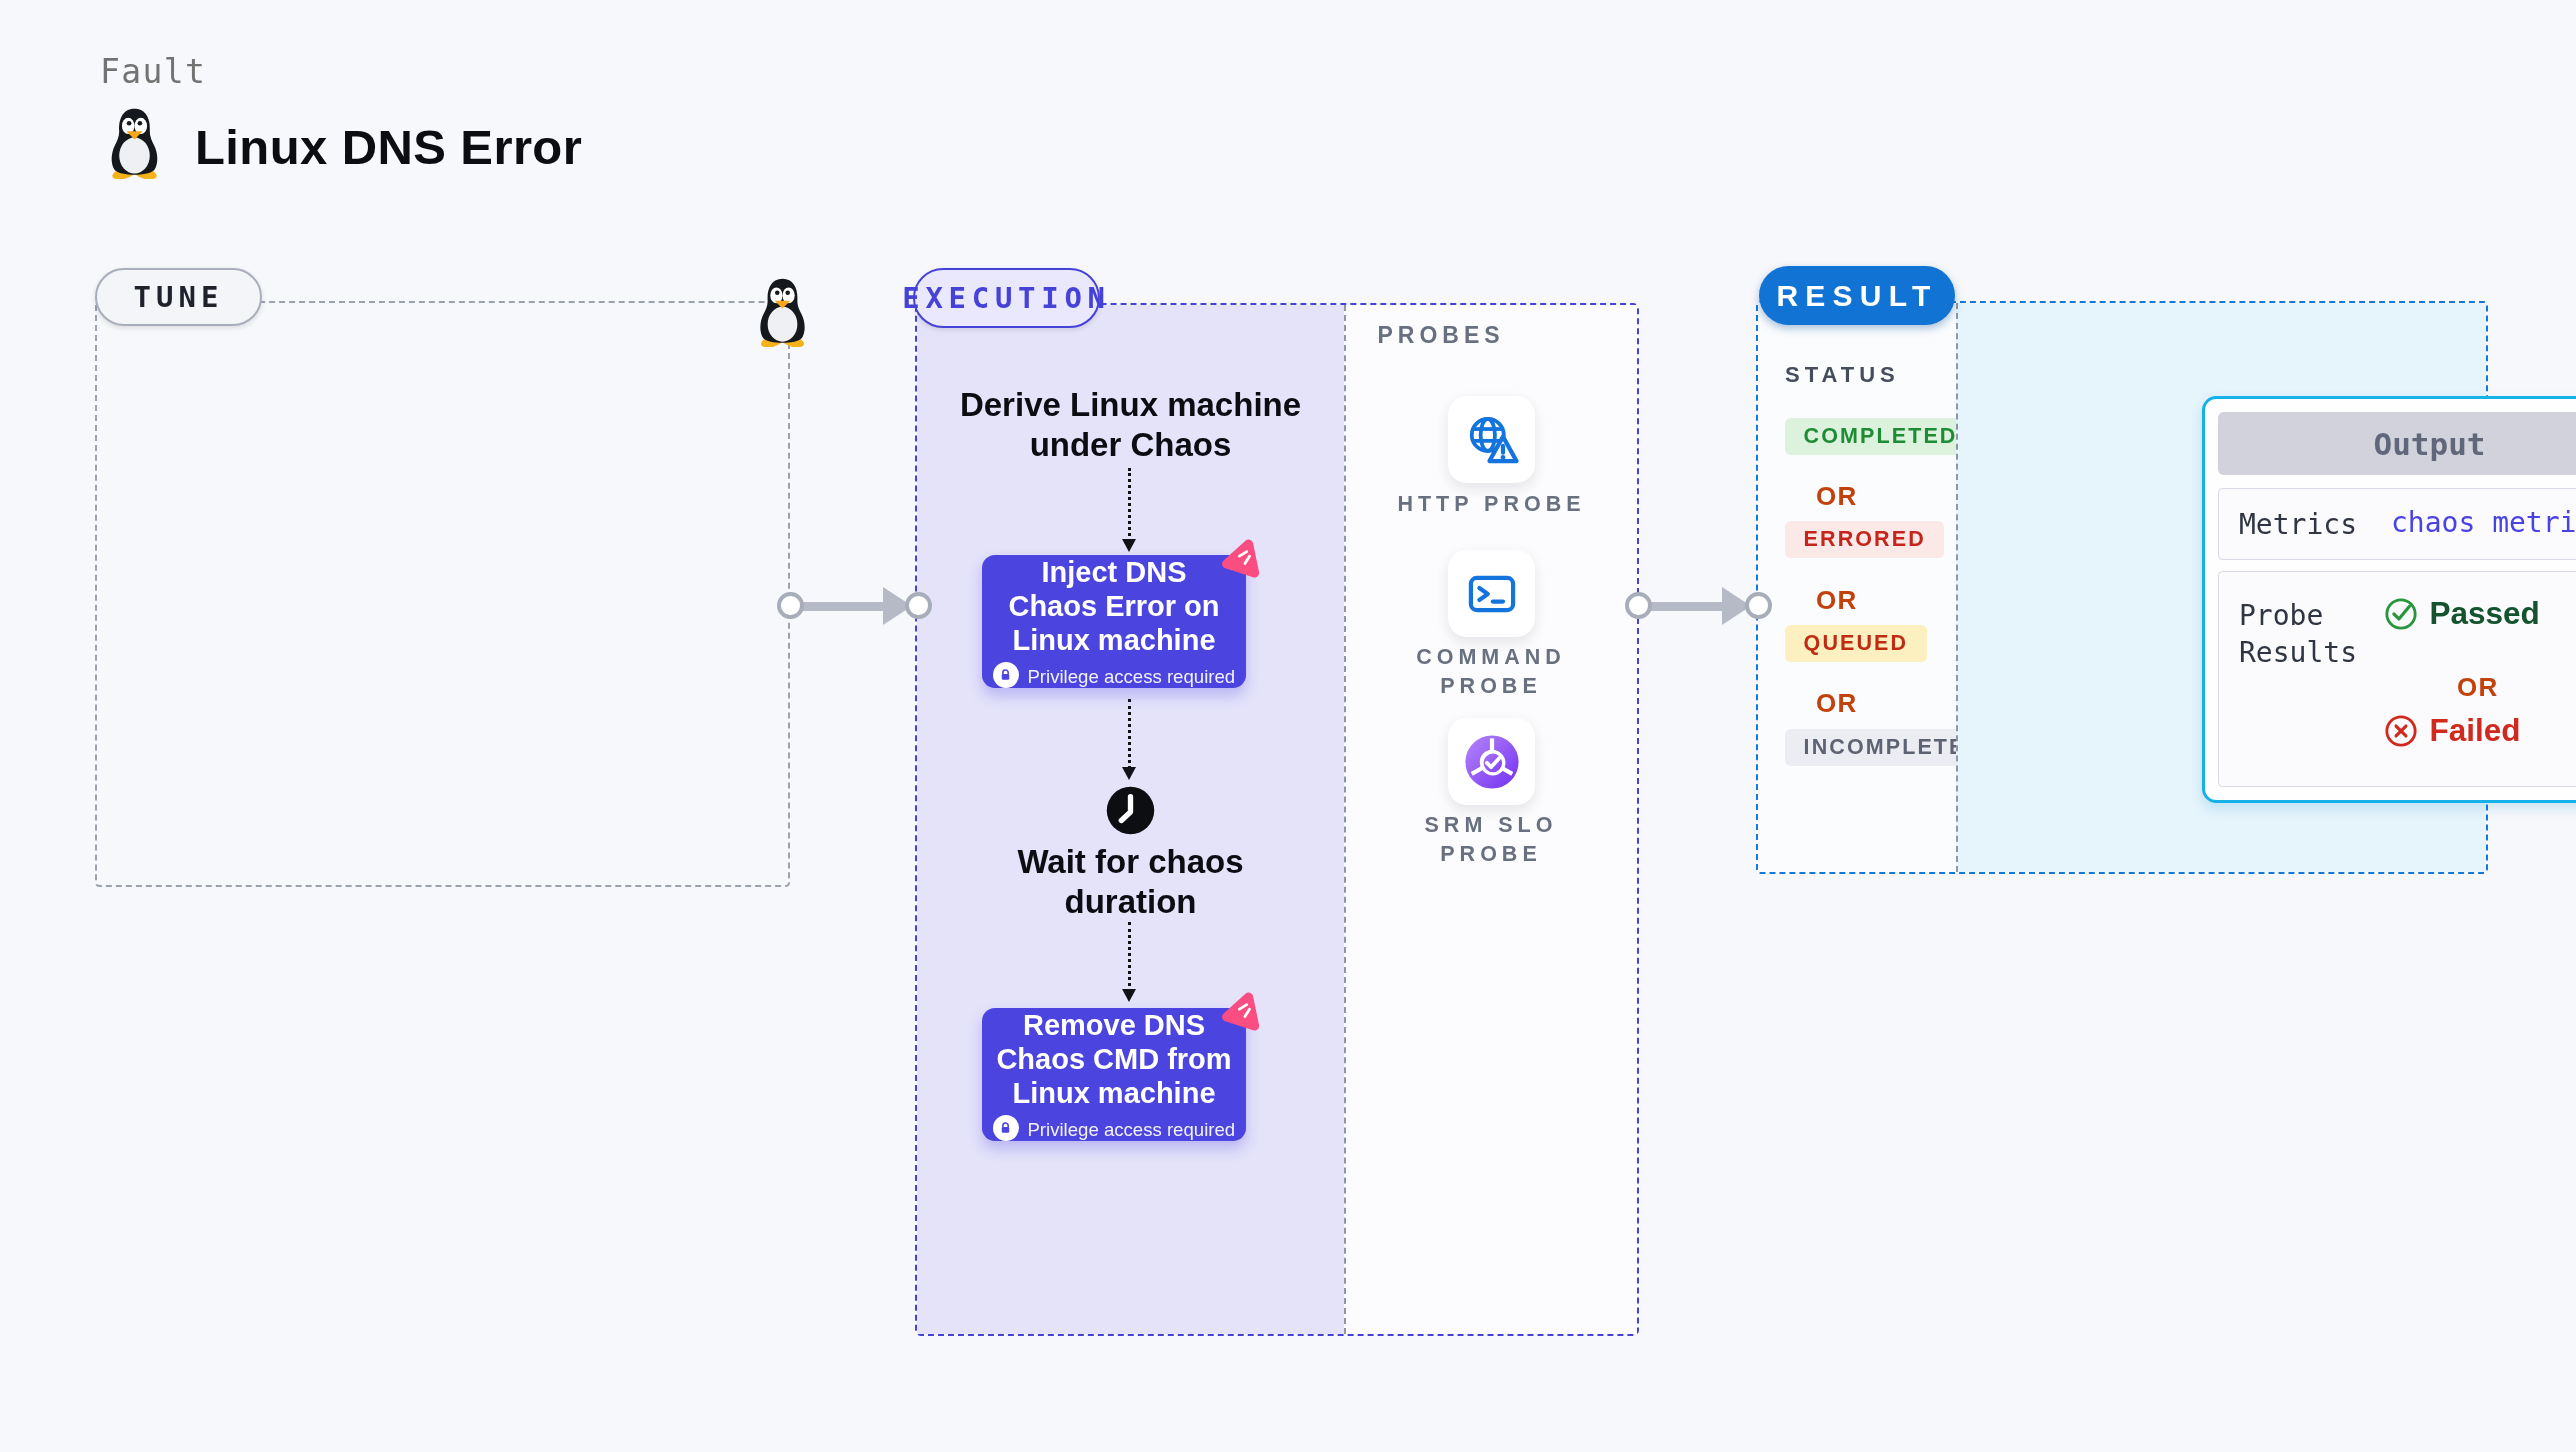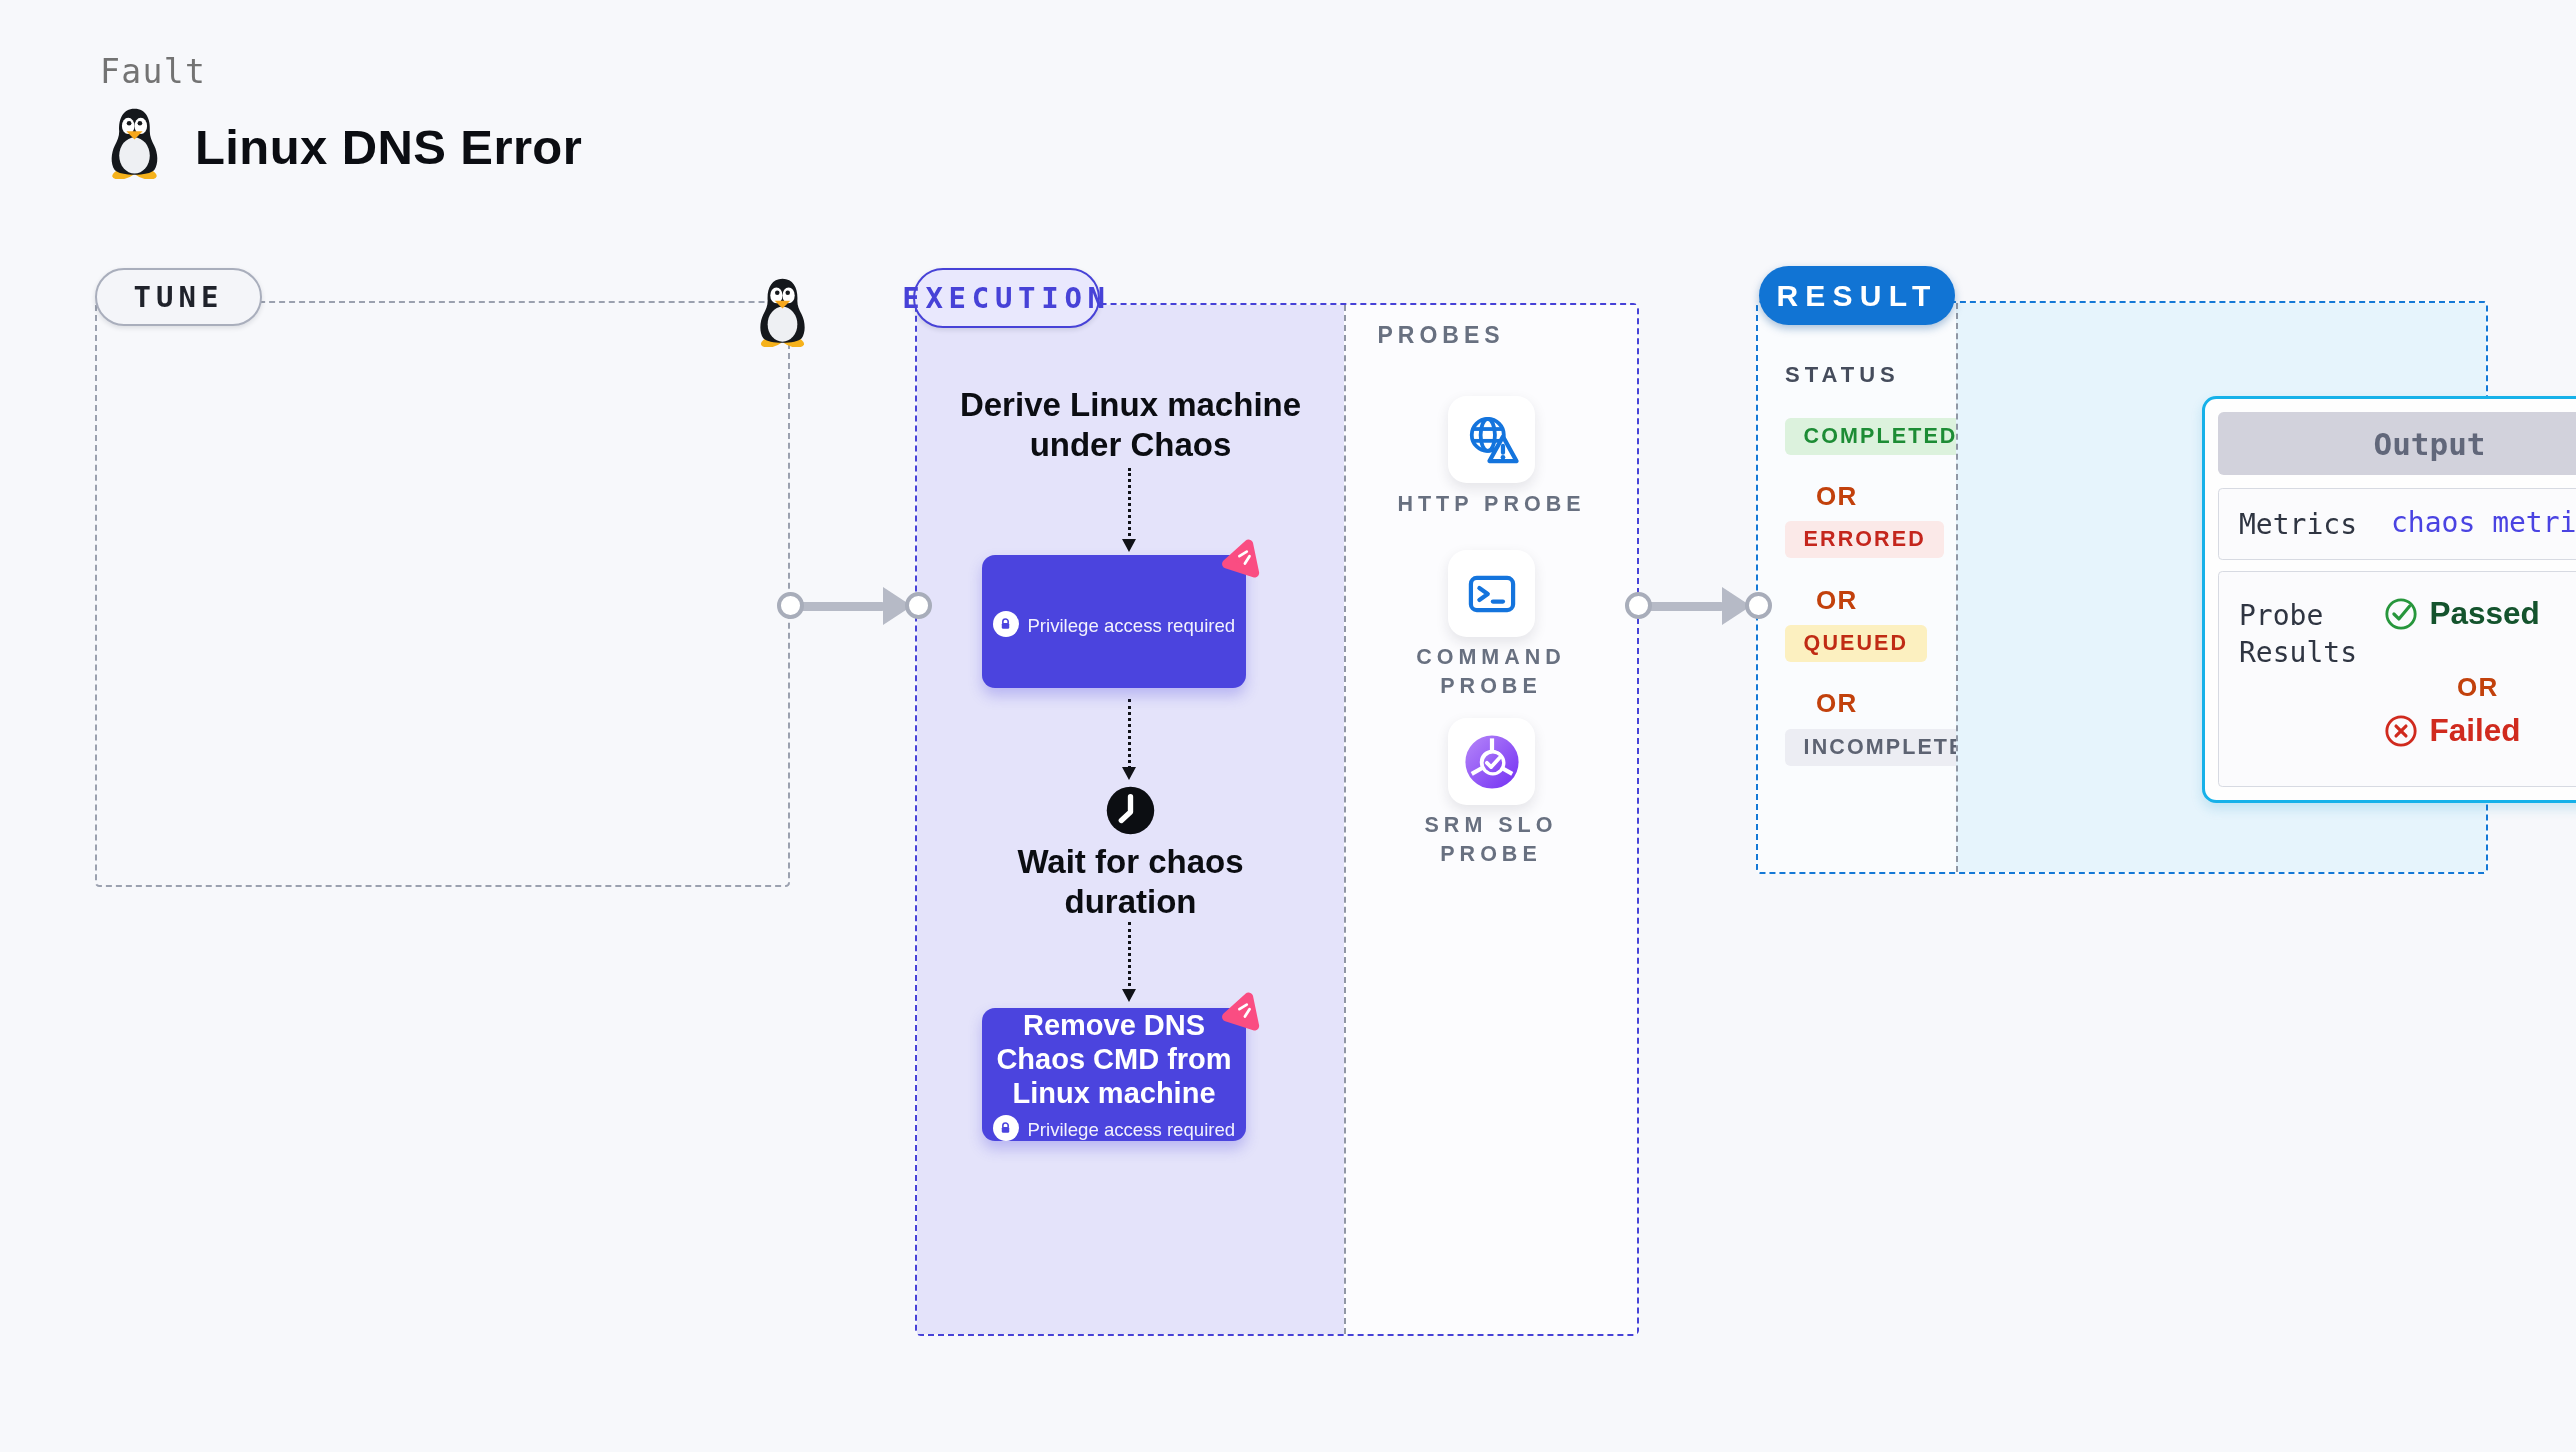--- a/index.html
+++ b/index.html
@@ -188,20 +188,21 @@
       <div class="abs step-text t-derive sans">Derive Linux machine under Chaos</div>
 
       <div class="abs dotline" style="left:211px;top:163px;height:80px;">
         <div class="abs dothead"></div>
       </div>
 
       <div class="abs chaos-btn" style="left: 65px; top: 250px; background-color: rgb(75, 68, 222);">
         <svg class="abs chaos-badge" viewBox="0 0 62 62" width="44" height="44">
             <use href="#chaos-tri"></use>
           </svg>
+        <div class="bt sans">Inject DNS Chaos Error on Linux machine</div>
         <div class="priv">
           <span class="priv-circle">
             <svg width="17" height="17" viewBox="0 0 24 24">
                 <use href="#lock"></use>
               </svg>
           </span>
           <span class="priv-text sans">Privilege access required</span>
         </div>
       </div>
 

